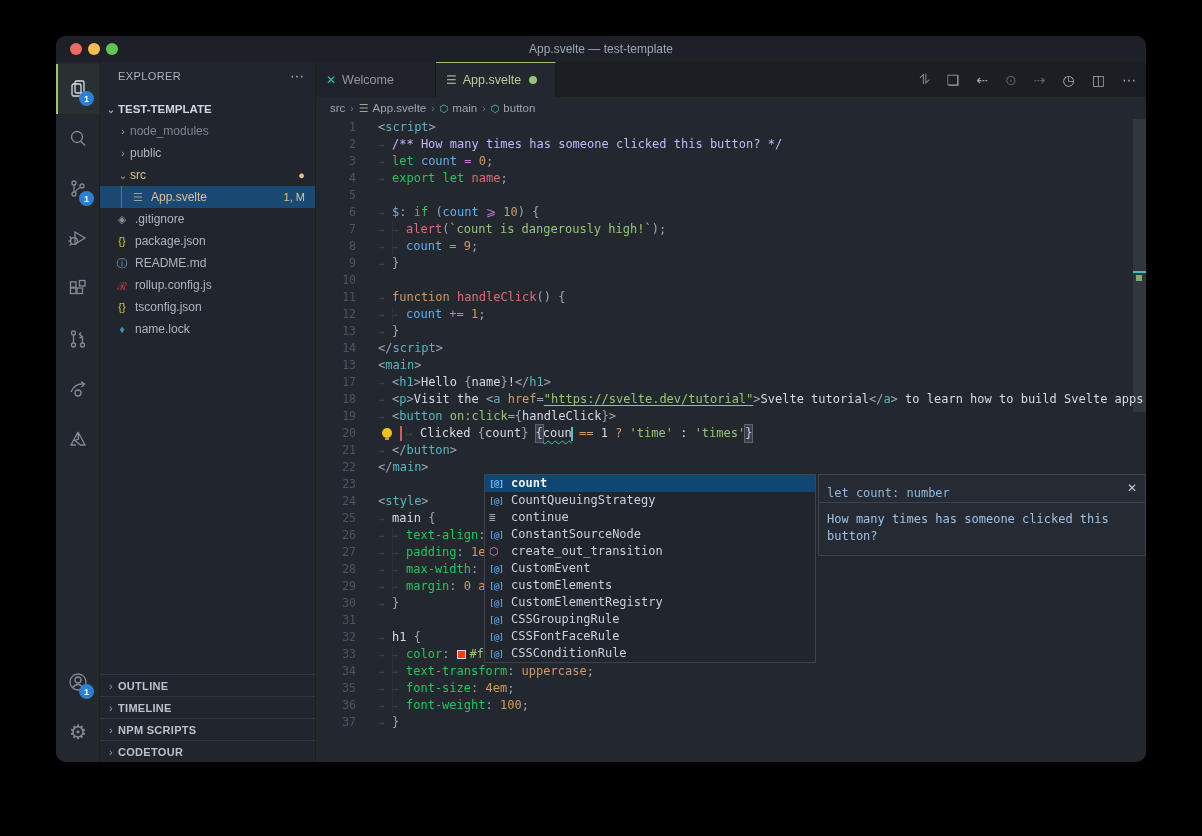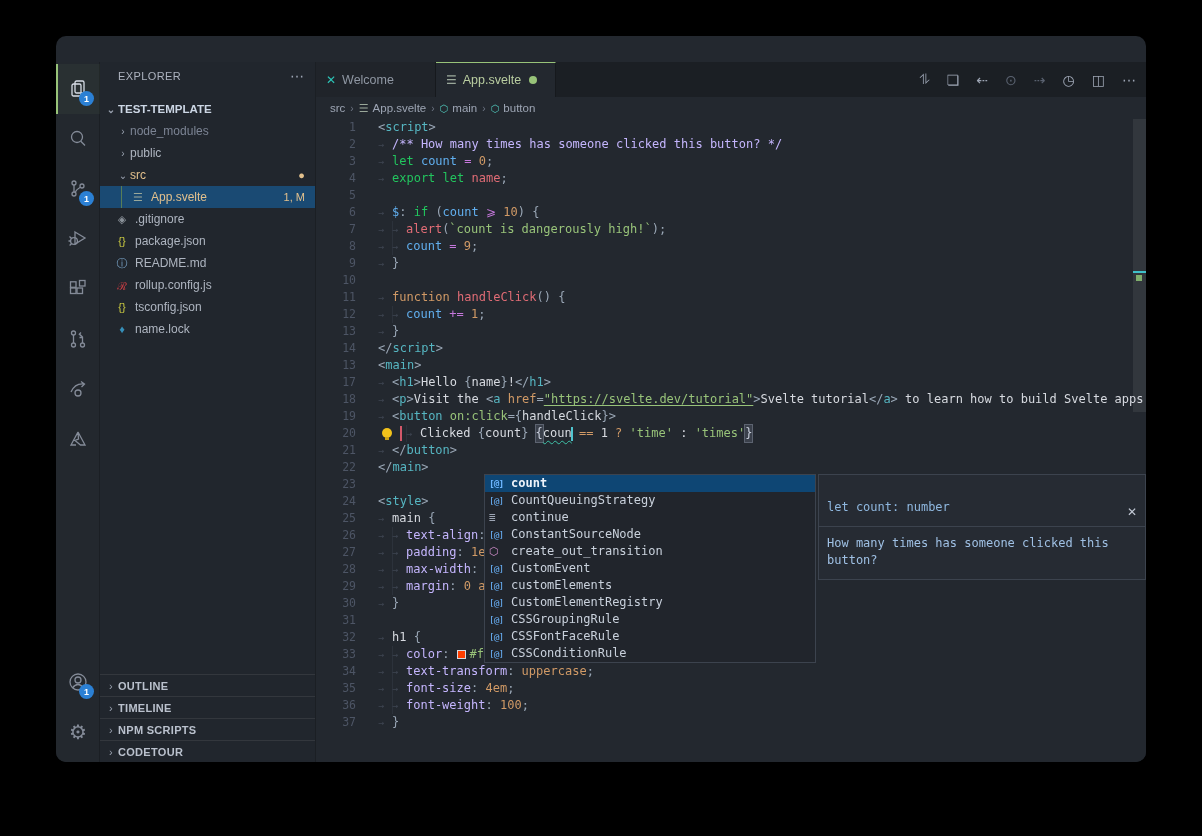--- a/index.html
+++ b/index.html
@@ -68,21 +68,21 @@
            font-family:"Liberation Sans", sans-serif; display:flex; align-items:center; }
   .cline { height:17px; display:flex; align-items:center; position:relative; white-space:pre; }
   .lnum { width:40px; text-align:right; color:#4d5565; flex:none; font-size:11.5px; }
   .lpad { width:22px; flex:none; }
   .ind { display:inline-block; width:14px; flex:none; color:#3f4652; font-size:10px;
          background:linear-gradient(#2c323b,#2c323b) left/0px 100% no-repeat; }
   .ind.g { background-size:1px 100%; }
   .tk-p{color:#9aa7b6} .tk-w{color:#d7dae0} .tk-tag{color:#56b6c2} .tk-var{color:#61afef}
   .tk-kw{color:#22c55e} .tk-kwo{color:#d19a66} .tk-fn{color:#e06c75} .tk-num{color:#d19a66}
   .tk-str{color:#98c379} .tk-cm{color:#c4b5fd} .tk-op{color:#c678dd} .tk-opo{color:#d19a66}
-  .tk-attr{color:#d19a66} .tk-attg{color:#98c379} .tk-prop{color:#c4b5fd} .tk-sel{color:#d7dae0}
+  .tk-attr{color:#d19a66} .tk-attg{color:#98c379} .tk-prop{color:#22c55e} .tk-sel{color:#d7dae0}
   .tk-red{color:#e06c75}
   .tk-strl{color:#98c379; text-decoration:underline; text-underline-offset:2px;}
   .tk-sq{color:#d7dae0; text-decoration:underline wavy #3ec1a7 1px; text-underline-offset:3px;}
   .tk-bx{color:#c8cedb; background:#3a404b; outline:1px solid #5c6370;}
   .tk-cur{display:inline-block; width:2px; height:14px; background:#4fc4cf; margin:0 -1px; vertical-align:middle;}
   .tk-sw{display:inline-block; width:9px; height:9px; background:#ff3e00; border:1px solid #d7dae0;
          margin-right:4px; vertical-align:middle;}
   .bulb { position:absolute; left:66px; top:3px; width:10px; height:10px; border-radius:50%;
           background:#f2c21b; }
   .bulb:after { content:""; position:absolute; left:3px; top:9px; width:4px; height:3px; background:#caa117; }
@@ -95,31 +95,37 @@
   #suggest { position:absolute; left:168px; top:355px; width:332px; background:#21252c;
              border:1px solid #3c434e; z-index:30; font-family:"DejaVu Sans Mono", monospace; }
   .sg-row { height:17px; display:flex; align-items:center; font-size:12px; color:#c9d1dc; padding-left:4px; }
   .sg-row.sel { background:#0e4674; color:#eef3fa; font-weight:bold; }
   .sg-icon { width:22px; flex:none; font-size:9.5px; color:#6cb6ff; letter-spacing:-1px; }
   .sg-icon.kwi { color:#9da5b4; font-size:11px; letter-spacing:0; }
   .sg-icon.mod { color:#c586c0; font-size:11px; letter-spacing:0; }
   
   #hoverdoc { position:absolute; left:502px; top:355px; width:328px; background:#262b33;
               border:1px solid #3c434e; z-index:29; }
-  #hd-head { height:28px; display:flex; align-items:flex-start; padding:0 8px;
+  #hd-head { height:28px; display:flex; align-items:flex-end; padding:0 8px;
              font-family:"DejaVu Sans Mono", monospace; font-size:12px; color:#8fb8e0;
-             border-bottom:1px solid #3c434e; position:relative;margin-top:24px; }
+             border-bottom:1px solid #3c434e; position:relative; }
   #hd-close { position:absolute; right:8px; top:5px; color:#c3cad6; font-size:12px;
               font-family:"Liberation Sans", sans-serif; }
   #hd-body { padding:8px 8px 10px 8px; font-size:12px; color:#9fc0e4; }
 </style>
 </head>
 <body>
 
 <div id="window">
+  <div id="titlebar">
+    <span class="tl" style="left:14px;background:#ec6a5e"></span>
+    <span class="tl" style="left:32px;background:#f5bf4f"></span>
+    <span class="tl" style="left:50px;background:#61c454"></span>
+    <span id="win-title">App.svelte — test-template</span>
+  </div>
   <div id="mainrow">
     <div id="activitybar">
         <div class="act-item active" style="top: 2px;">
           <svg width="22" height="22" viewBox="0 0 22 22">
             <rect x="7" y="3" width="9" height="12" rx="1.5"></rect>
             <rect x="4" y="6" width="9" height="12" rx="1.5"></rect>
           </svg>
           <span class="badge">1</span>
         </div>
         <div class="act-item" style="top: 52px;">

